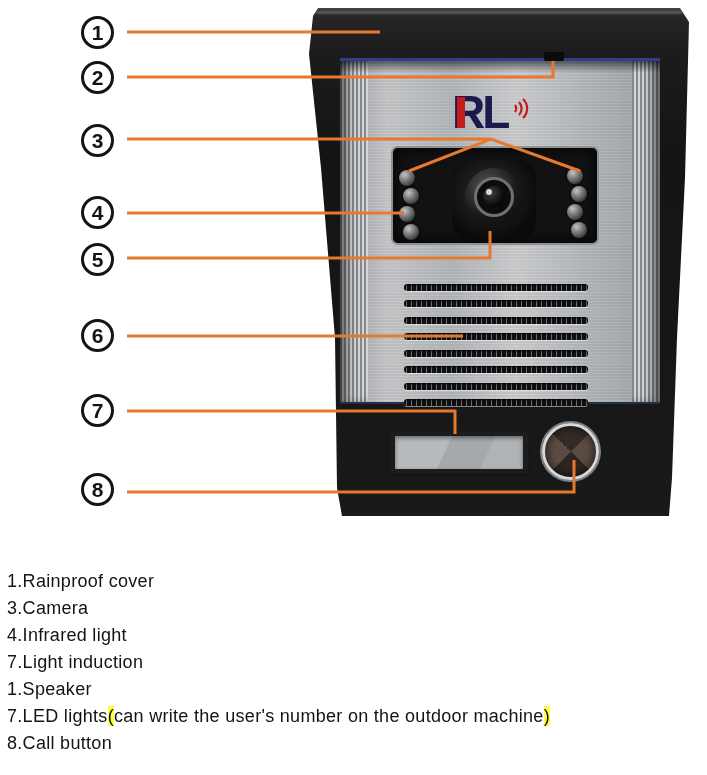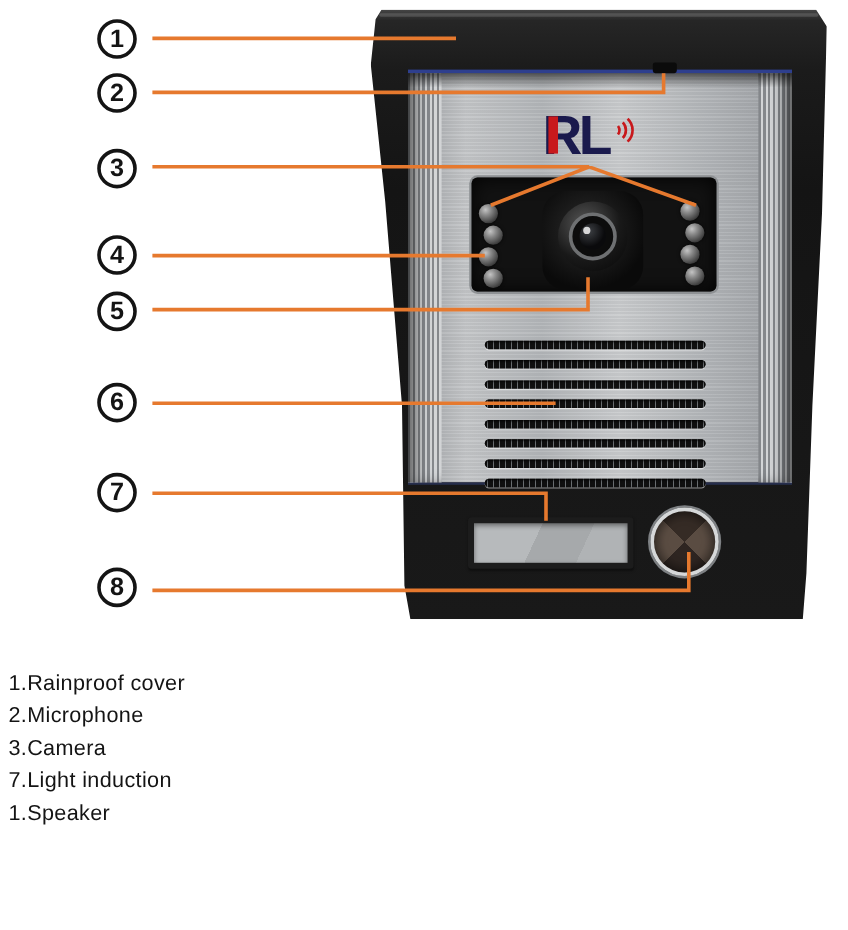--- a/index.html
+++ b/index.html
@@ -76,21 +76,21 @@
   
   .leaders{position:absolute;left:0;top:0;z-index:5;pointer-events:none;}
   .leaders path{fill:none;stroke-width:3;}
 
   
   .callout{position:absolute;left:81px;width:33px;height:33px;box-sizing:border-box;z-index:6;
            border:3px solid #141414;border-radius:50%;background:#ffffff;color:#141414;
            display:flex;align-items:center;justify-content:center;font-size:21px;font-weight:700;}
 
   
-  .legend{position:absolute;left:7px;top:556px;z-index:4;font-size:18px;line-height:27px;
+  .legend{position:absolute;left:7px;top:568px;z-index:4;font-size:18px;line-height:27px;
           letter-spacing:.3px;color:#141414;}
   .hl{background:#ffff43;}
 </style>
 </head>
 <body>
 
 <div class="canvas">
 
   <div class="shell">
     <div class="hood-rim"></div>
@@ -165,19 +165,21 @@
   <div class="callout" style="top:61px">2</div>
   <div class="callout" style="top:124px">3</div>
   <div class="callout" style="top:196px">4</div>
   <div class="callout" style="top:243px">5</div>
   <div class="callout" style="top:319px">6</div>
   <div class="callout" style="top:394px">7</div>
   <div class="callout" style="top:473px">8</div>
 
   <div class="legend">
     <div class="legend-line">1.Rainproof cover</div>
-    <div class="legend-line">2.Microphone</div>
     <div class="legend-line">3.Camera</div>
+    <div class="legend-line">4.Infrared light</div>
     <div class="legend-line">7.Light induction</div>
     <div class="legend-line">1.Speaker</div>
+    <div class="legend-line"><span>7.LED lights</span><span class="hl">(</span><span>can write the user's number on the outdoor machine</span><span class="hl">)</span></div>
+    <div class="legend-line">8.Call button</div>
   </div>
 
 </div>
 
 </body></html>

